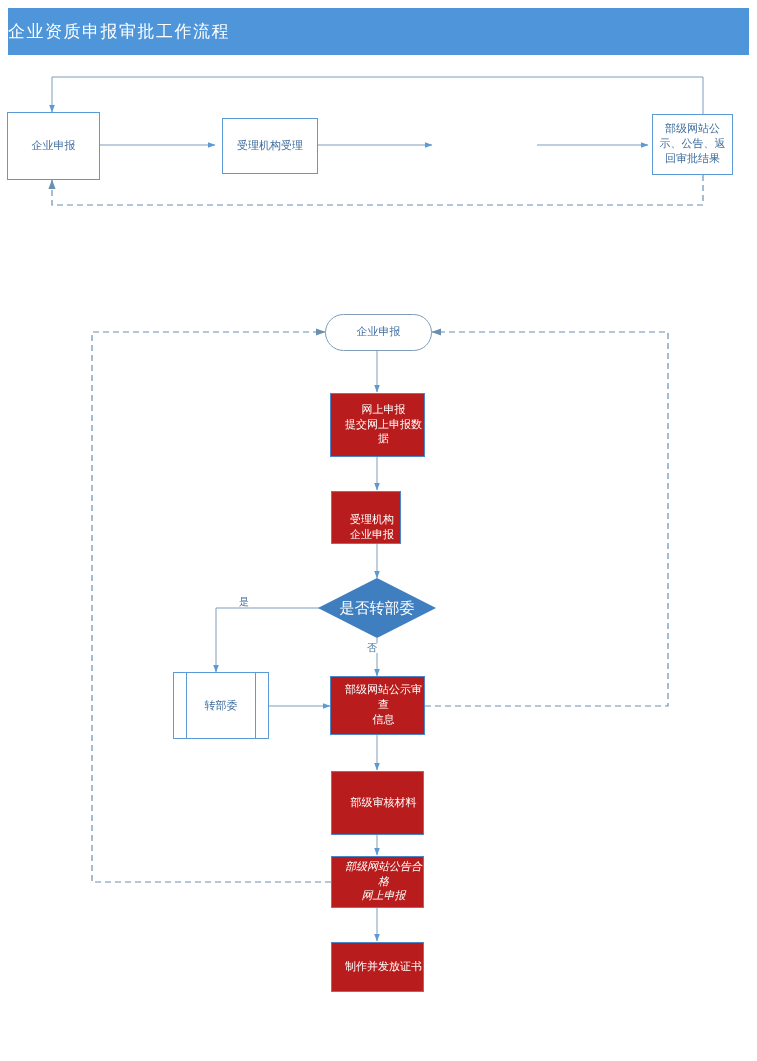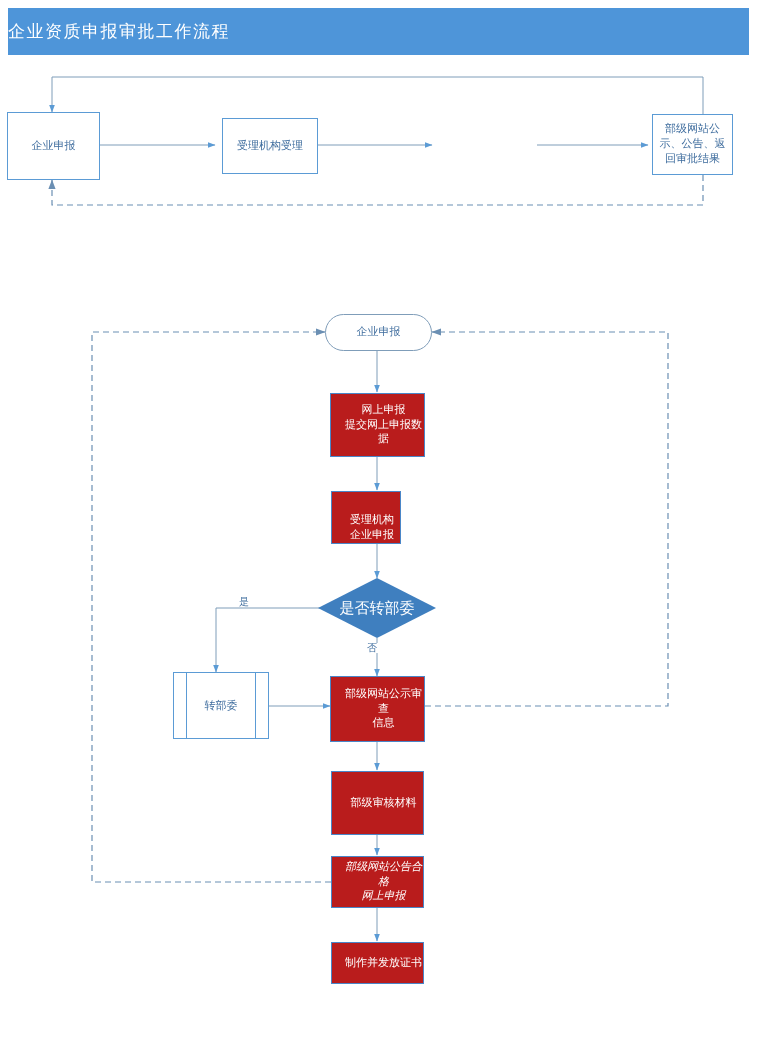--- a/index.html
+++ b/index.html
@@ -161,38 +161,38 @@
 
   <div class="diamond-wrap" style="left:318px;top:578px;width:118px;height:60px;">
     <div class="dia"></div>
     <span class="lbl">是否转部委</span>
   </div>
 
   <div class="predef" style="left:173px;top:672px;width:96px;height:67px;">
     <span class="lbl">转部委</span>
   </div>
 
-  <div class="node box-fill" style="left:330px;top:676px;width:95px;height:66px;">
+  <div class="node box-fill" style="left:330px;top:676px;width:95px;height:59px;">
     <span class="lbl">
       <span>部级网站公示审查</span><br>
       <span>信息</span>
     </span>
   </div>
 
   <div class="node box-fill" style="left:331px;top:771px;width:93px;height:64px;">
     <span class="lbl">部级审核材料</span>
   </div>
 
   <div class="node box-fill" style="left:331px;top:856px;width:93px;height:52px;font-style:italic;">
     <span class="lbl">
       <span>部级网站公告合格</span><br>
       <span>网上申报</span>
     </span>
   </div>
 
-  <div class="node box-fill" style="left:331px;top:942px;width:93px;height:42px;">
+  <div class="node box-fill" style="left:331px;top:942px;width:93px;height:50px;">
     <span class="lbl">制作并发放证书</span>
   </div>
 
   <span class="edge-label" style="left:238px;top:597px;">是</span>
   <span class="edge-label" style="left:366px;top:643px;">否</span>
 
 </div>
 
 </body></html>

